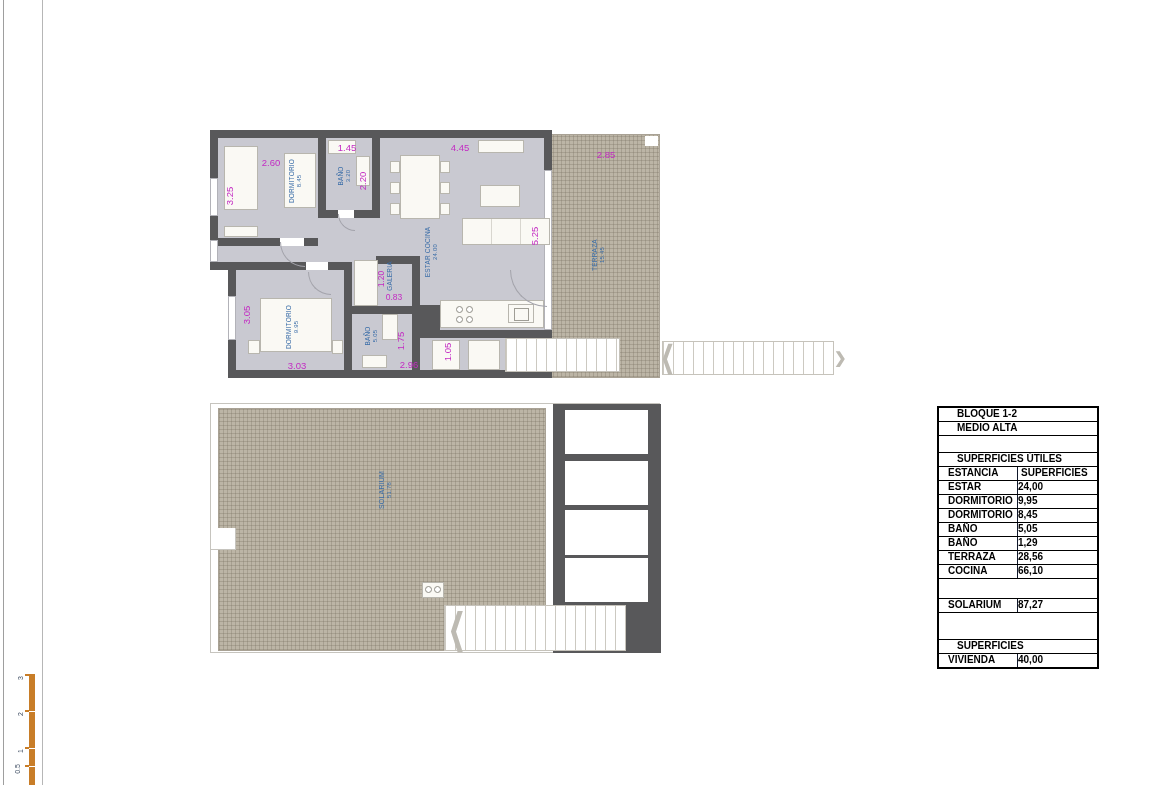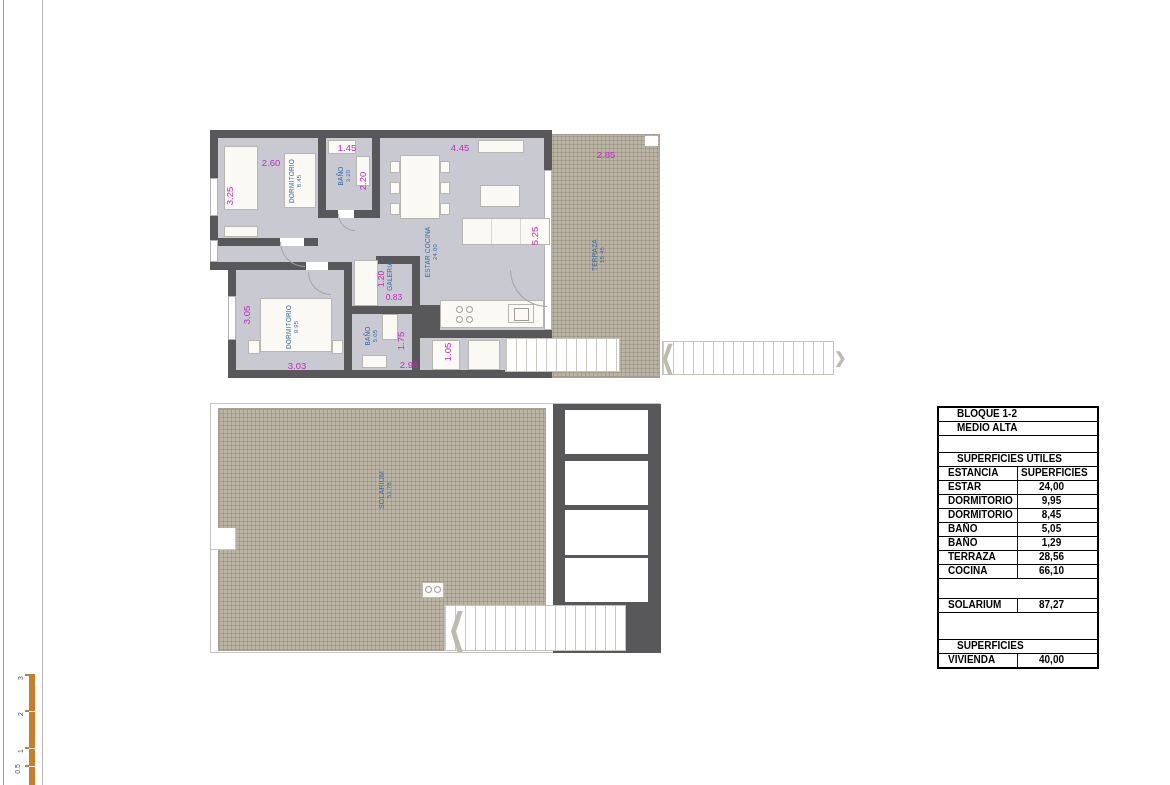--- a/index.html
+++ b/index.html
@@ -27,21 +27,21 @@
   .circ{position:absolute;border:1px solid #8f8d85;border-radius:50%;background:#fff;box-sizing:border-box}
   .sline{position:absolute;background:#9e9e9e}
   .slabel{position:absolute;transform:translate(-50%,-50%) rotate(-90deg);font-size:7px;color:#3f4e63;white-space:nowrap}
   .sbar{position:absolute;background:#c87d28}
   #table{position:absolute;left:937px;top:406px;width:158px;border:2px solid #000;background:#fff;box-sizing:content-box}
   .trow{display:flex;border-top:1px solid #000;height:13px;line-height:12px;font-size:10px;font-weight:bold;overflow:hidden;color:#000}
   .trow:first-child{border-top:none}
   .trow.s1{height:16px}.trow.s2{height:19px}.trow.s3{height:26px}
   .tf{flex:1;padding-left:18px}
   .tl{flex:0 0 79px;border-right:1px solid #0f172a;padding-left:9px;box-sizing:border-box}
-  .tv{flex:1;text-align:center;padding-right:12px}
+  .tv{flex:1;text-align:left;padding-right:12px}
   .tv.left{text-align:left;padding-right:0;padding-left:3px}
 </style>
 </head>
 <body>
 
 <div id="canvas">
 
   <div class="sline" style="left:3px;top:0;width:1px;height:785px"></div>
   <div class="sline" style="left:42px;top:0;width:1px;height:785px;background:#b6b6b6"></div>
 

